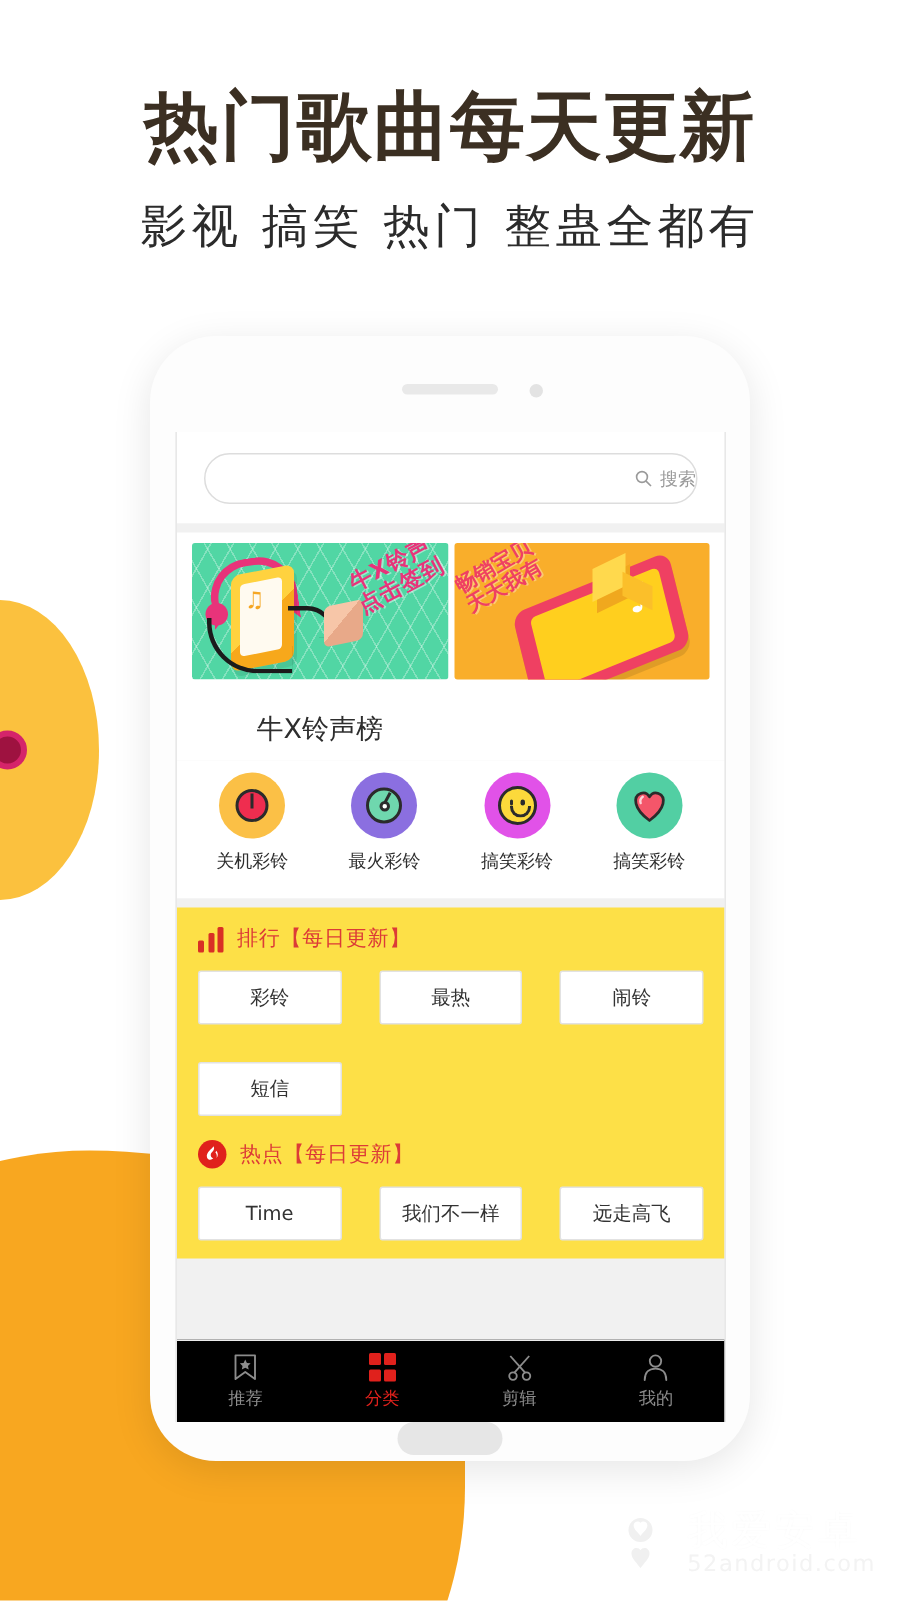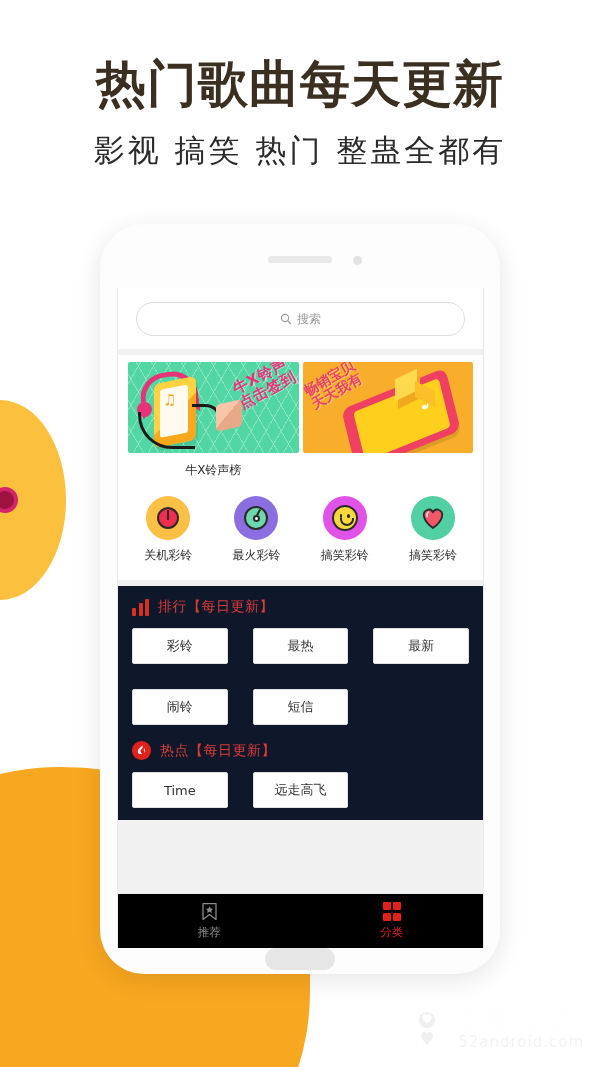--- a/index.html
+++ b/index.html
@@ -143,21 +143,21 @@
   .search-area {
     padding: 14px 18px 13px 18px;
     background: #fff;
   }
   .search-box {
     height: 32px;
     border: 1px solid #dddddd;
     border-radius: 17px;
     display: flex;
     align-items: center;
-    justify-content: center;
+    justify-content: flex-end;
     gap: 5px;
     background: #fff;
   }
   .search-icon svg { display: block; }
   .search-placeholder {
     font-size: 12px;
     color: #9a9a9a;
   }
 
   .divider-band { height: 6px; background: #f1f1f1; }
@@ -171,23 +171,24 @@
   }
   .banner-col { flex: 1; }
   .banner-img {
     height: 91px;
     border-radius: 2px;
     position: relative;
     overflow: hidden;
   }
   .banner-label {
     text-align: center;
-    font-size: 12px;
+    font-size: 18px;
     color: #2e2e2e;
     padding: 9px 0 9px 0;
+    margin-top: 12px;
   }
 
   
   .bg-green {
     background:
       repeating-linear-gradient(60deg, rgba(255,255,255,0.30) 0 1px, transparent 1px 13px),
       repeating-linear-gradient(-60deg, rgba(255,255,255,0.30) 0 1px, transparent 1px 13px),
       #51d6a4;
   }
   .bg-orange { background: #f9ae2b; }
@@ -408,21 +409,21 @@
     width: 10px; height: 6px;
     border: 2px solid #2b2b2b;
     border-top: none;
     border-radius: 0 0 10px 10px;
   }
   .heart-icon { position: relative; width: 26px; height: 24px; }
   .heart-icon svg { display:block; }
 
   
   .sect {
-    background: #0f172a;
+    background: #fde047;
     padding: 12px 14px 12px 14px;
   }
   .sect-head {
     display: flex;
     align-items: center;
     gap: 9px;
     margin-bottom: 12px;
   }
   .sect-title {
     font-size: 14px;
@@ -625,38 +626,38 @@
       <span class="bars-icon">
           <i></i>
           <i></i>
           <i></i>
         </span>
       <span class="sect-title">排行【每日更新】</span>
     </div>
     <div class="tag-grid">
       <div class="tag">彩铃</div>
       <div class="tag">最热</div>
-      <div class="tag">最新</div>
       <div class="tag">闹铃</div>
       <div class="tag">短信</div>
     </div>
   </div>
 
   <div class="sect" style="padding-top:4px;">
     <div class="sect-head">
       <span class="flame-icon">
         <svg width="13" height="13" viewBox="0 0 13 13">
           <path d="M7.4 1.2 C8.6 4 6.2 4.6 5.6 6.2 C5.1 7.6 6 9 7.2 9.2 C6 10.6 3.6 10.4 3 8.6 C2.4 6.7 3.6 5.2 4.6 4.1 C5.5 3.1 6.9 2.2 7.4 1.2 Z" fill="#ffffff"></path>
           <path d="M9.2 4.2 C10.4 5.6 10.6 7.6 9.4 9 C9.8 7.6 9.4 6.2 8.6 5.4 Z" fill="#ffffff"></path>
         </svg>
       </span>
       <span class="sect-title">热点【每日更新】</span>
     </div>
     <div class="tag-grid">
       <div class="tag">Time</div>
+      <div class="tag">我们不一样</div>
       <div class="tag">远走高飞</div>
     </div>
   </div>
 
   <div class="tabbar">
     <div class="tab">
       <span class="tab-ico">
         <svg width="17" height="19" viewBox="0 0 17 19">
           <path d="M2 1.6 H15 V17.4 L8.5 12.6 L2 17.4 Z" fill="none" stroke="#8c8c8c" stroke-width="1.25" stroke-linejoin="round"></path>
           <path d="M8.5 4.3 L9.6 6.6 L12.1 6.9 L10.3 8.6 L10.8 11 L8.5 9.8 L6.2 11 L6.7 8.6 L4.9 6.9 L7.4 6.6 Z" fill="#8c8c8c"></path>
@@ -667,20 +668,40 @@
     <div class="tab active">
       <span class="tab-ico">
         <span class="grid-ico">
           <span></span>
           <span></span>
           <span></span>
           <span></span>
         </span>
       </span>
       <span class="tab-label">分类</span>
+    </div>
+    <div class="tab">
+      <span class="tab-ico">
+        <svg width="19" height="19" viewBox="0 0 19 19">
+          <line x1="3.2" y1="2" x2="13.2" y2="13.2" stroke="#8c8c8c" stroke-width="1.25"></line>
+          <line x1="15.8" y1="2" x2="5.8" y2="13.2" stroke="#8c8c8c" stroke-width="1.25"></line>
+          <circle cx="5" cy="15.4" r="2.5" fill="none" stroke="#8c8c8c" stroke-width="1.25"></circle>
+          <circle cx="14" cy="15.4" r="2.5" fill="none" stroke="#8c8c8c" stroke-width="1.25"></circle>
+        </svg>
+      </span>
+      <span class="tab-label">剪辑</span>
+    </div>
+    <div class="tab">
+      <span class="tab-ico">
+        <svg width="18" height="19" viewBox="0 0 18 19">
+          <circle cx="9" cy="5.4" r="3.8" fill="none" stroke="#8c8c8c" stroke-width="1.25"></circle>
+          <path d="M1.8 18 C1.8 12.6 5 10.4 9 10.4 C13 10.4 16.2 12.6 16.2 18" fill="none" stroke="#8c8c8c" stroke-width="1.25" stroke-linecap="round"></path>
+        </svg>
+      </span>
+      <span class="tab-label">我的</span>
     </div>
   </div>
 
 </div>
 
 <div class="watermark">
   <span class="wm-logo">
     <svg width="44" height="52" viewBox="0 0 44 52">
       <path d="M22 2 C11 2 4 9 4 20 V40 C4 47 9 50 14 50 H30 C35 50 40 47 40 40 V20 C40 9 33 2 22 2 Z" fill="#ffffff"></path>
       <circle cx="22" cy="17" r="8" fill="#efefef"></circle>

